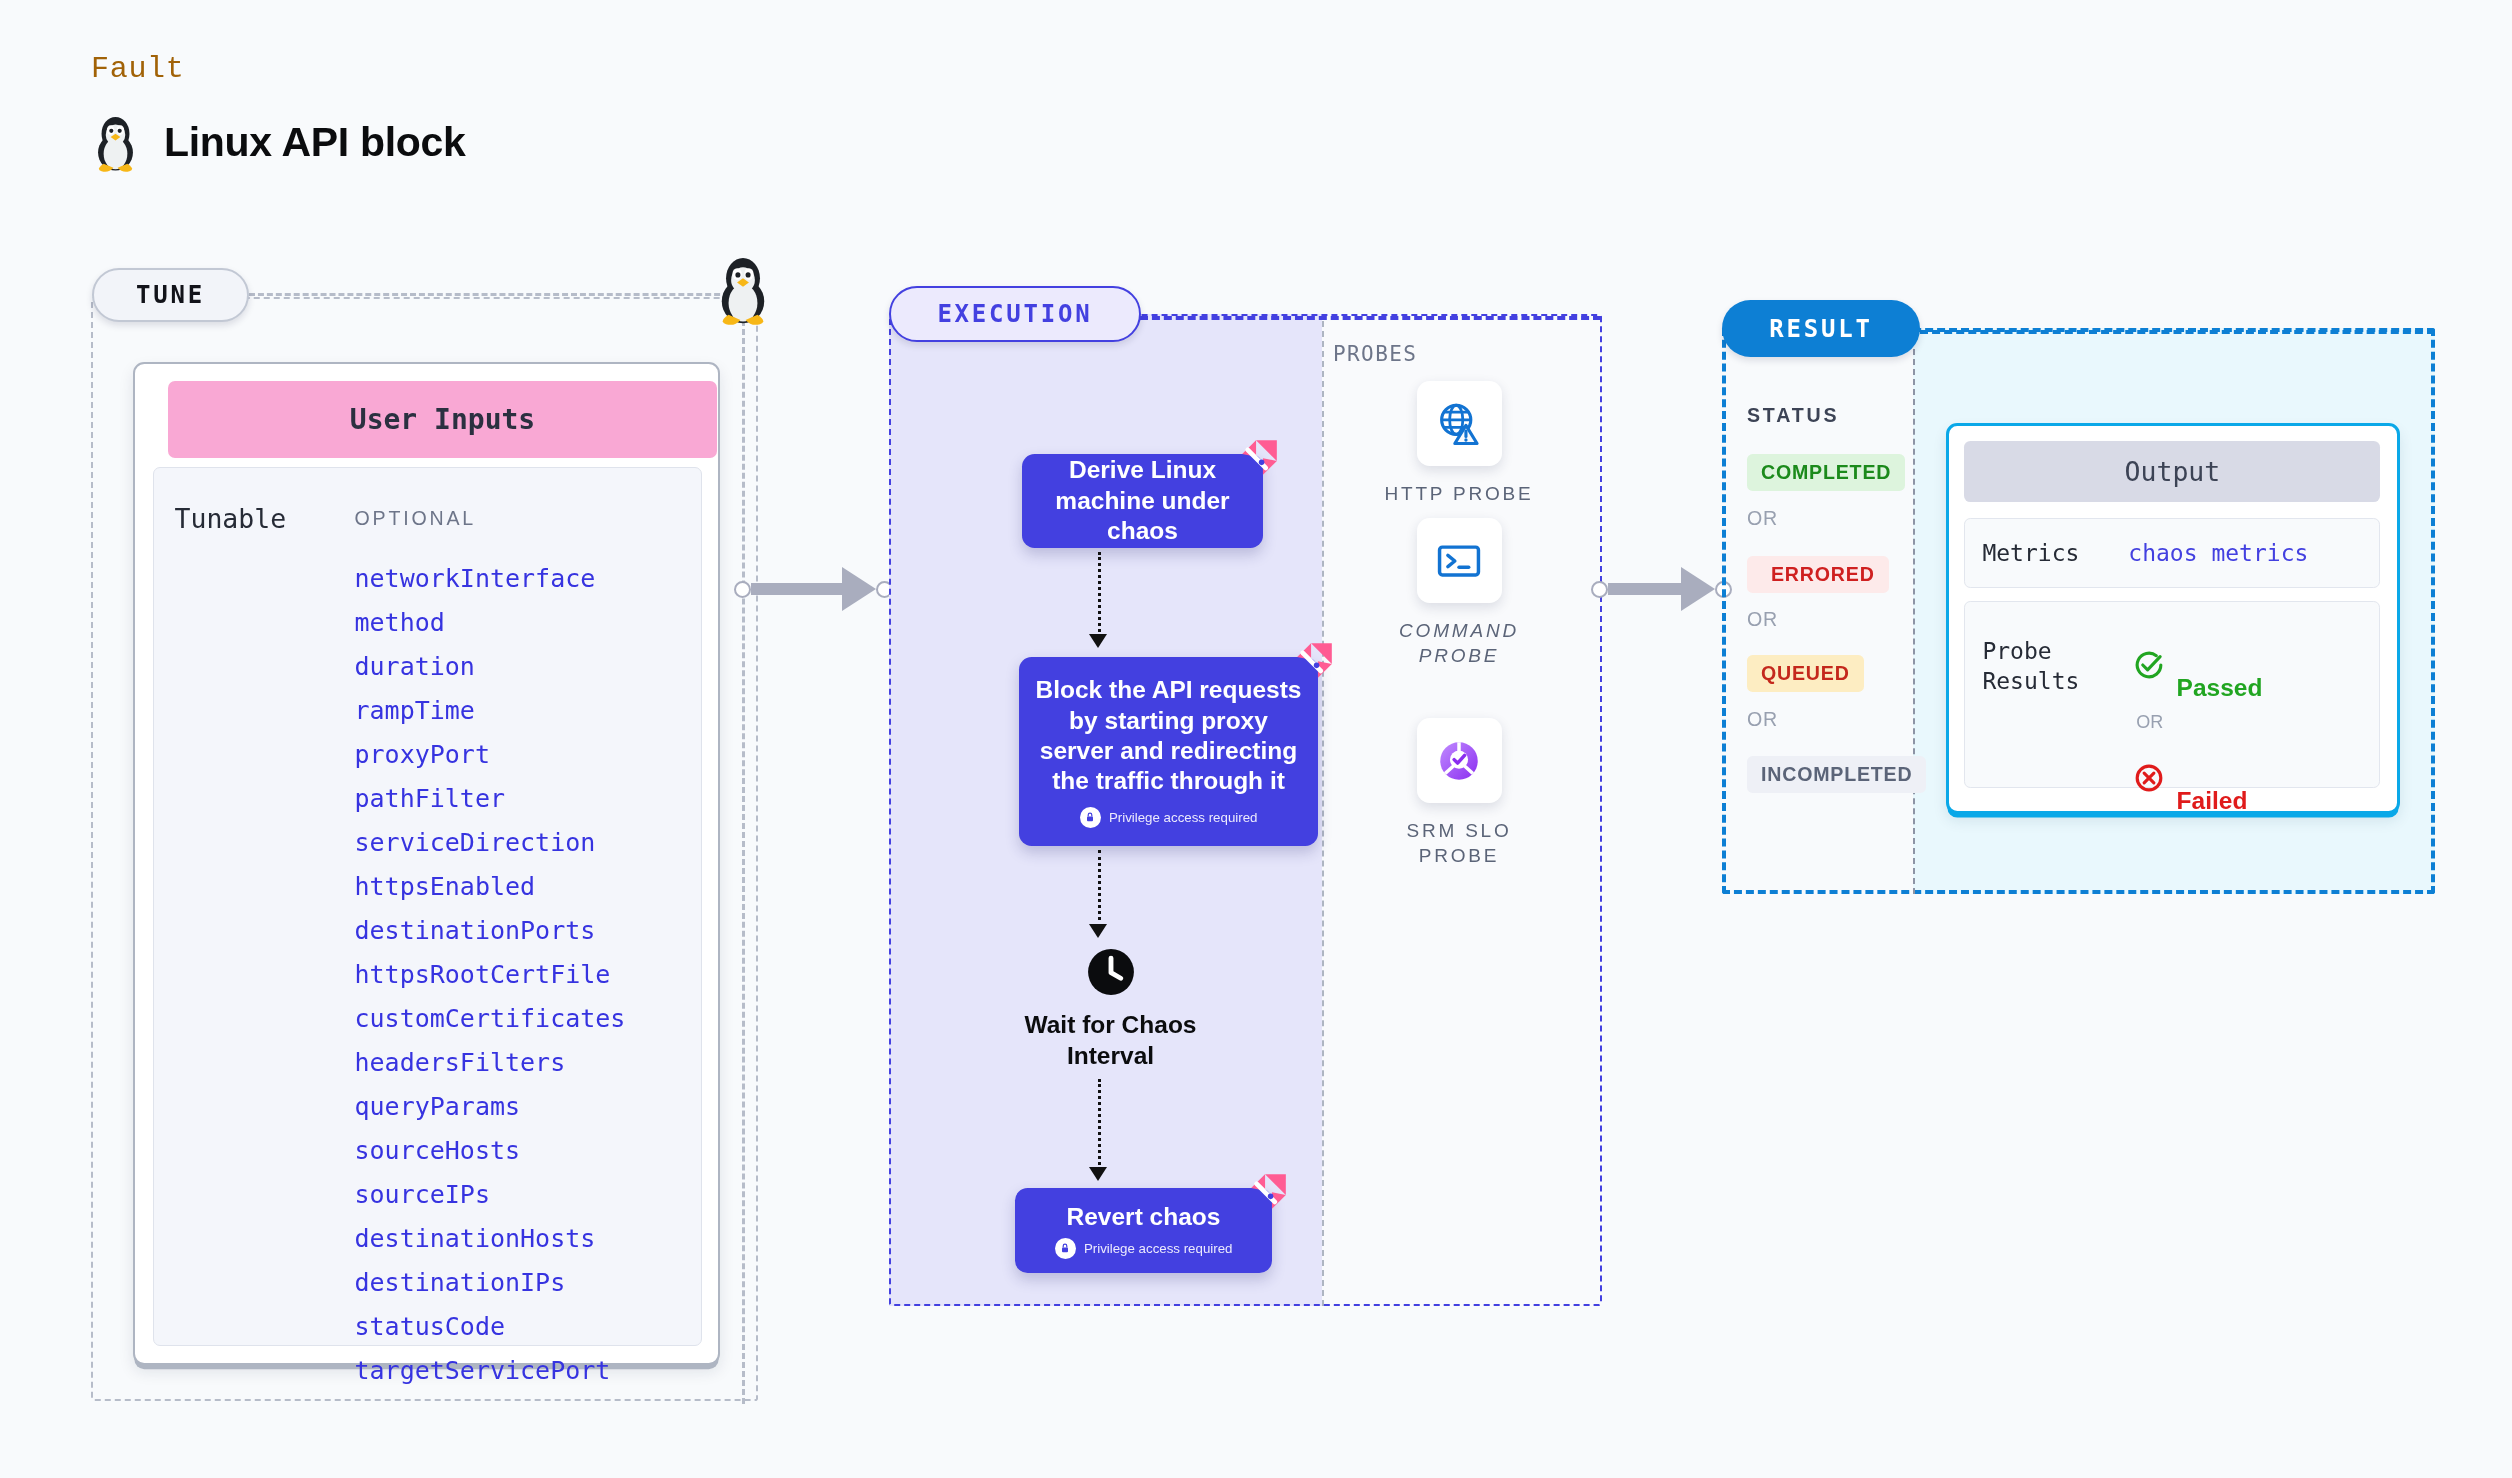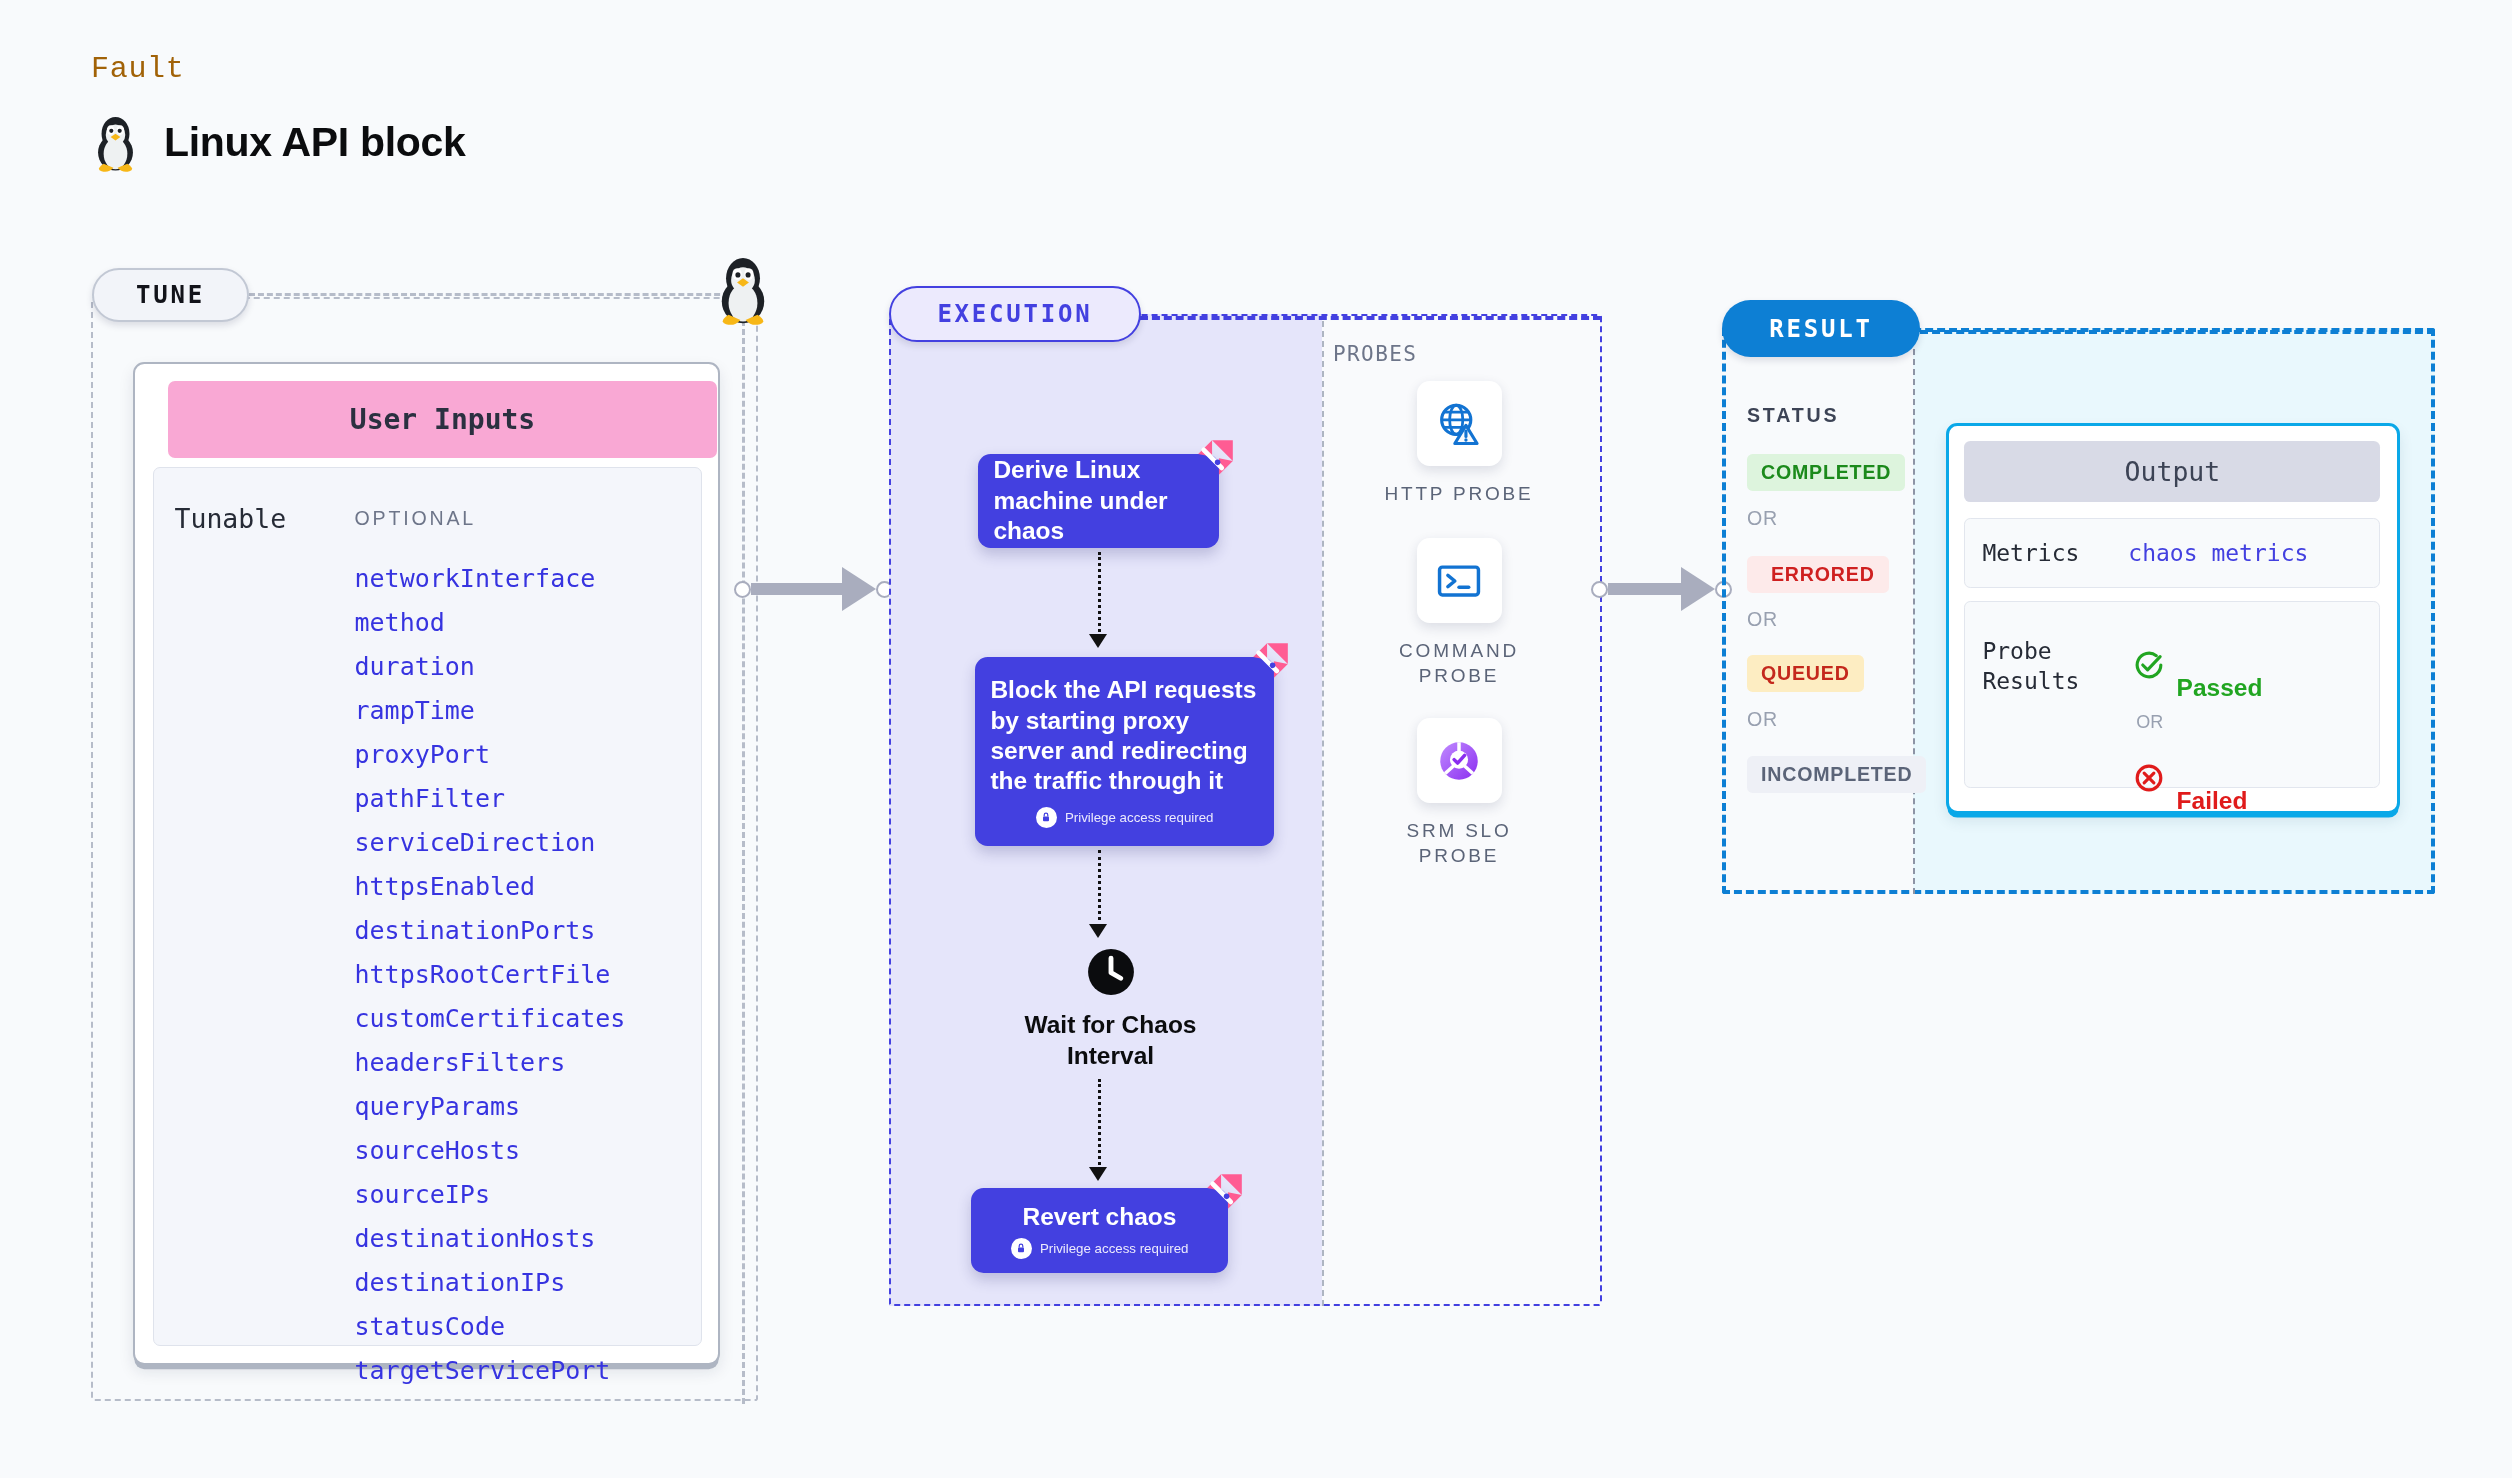--- a/index.html
+++ b/index.html
@@ -99,23 +99,24 @@
   .probe-name{
     font-family:"Liberation Sans", sans-serif;font-size:19px;color:#5b6478;
     letter-spacing:2.8px;text-align:center;line-height:1.32;font-weight:500;
   }
 
   
   .node{
     position:absolute;box-sizing:border-box;
     background:#4340e0;color:#fff;border-radius:12.6px;
     display:flex;flex-direction:column;align-items:center;justify-content:center;
-    text-align:left;font-weight:bold;
+    text-align:center;font-weight:bold;
     box-shadow:0 6.3px 14px rgba(40,40,120,.22);
     padding:9.8px 15.4px;
+    margin-left:44px;
   }
   .node-txt{font-size:24.5px;line-height:1.24;}
   .priv{
     display:flex;align-items:center;gap:8.4px;margin-top:9.8px;
     font-size:13.3px;font-weight:normal;color:#eceafd;
   }
   .lock-badge{
     width:21px;height:21px;border-radius:50%;background:#fff;
     display:flex;align-items:center;justify-content:center;flex:0 0 auto;
   }
@@ -353,21 +354,21 @@
         <ellipse cx="32" cy="30" rx="9.5" ry="21" fill="none" stroke="#1273d2" stroke-width="4"></ellipse>
         <path d="M11 30 H53 M14 19 H50 M14 41 H50" stroke="#1273d2" stroke-width="4"></path>
         <path d="M46 38 L62 64 H30 Z" fill="#f9fafc" stroke="#1273d2" stroke-width="4.5" stroke-linejoin="round"></path>
         <path d="M46 46 V54" stroke="#1273d2" stroke-width="4.5" stroke-linecap="round"></path>
         <circle cx="46" cy="59" r="2.4" fill="#1273d2"></circle>
       </svg>
     </span>
     <span class="probe-name">HTTP PROBE</span>
   </div>
 
-  <div class="probe" style="left:1375px;top:538px;">
+  <div class="probe" style="left:1375px;top:518px;font-style:italic;">
     <span class="probe-tile">
       <svg width="50" height="50" viewBox="0 0 72 72">
         <rect x="8" y="16" width="56" height="40" rx="4" fill="none" stroke="#1273d2" stroke-width="5"></rect>
         <path d="M20 28 L30 36 L20 44" stroke="#1273d2" stroke-width="5" fill="none" stroke-linecap="round" stroke-linejoin="round"></path>
         <path d="M36 45 H50" stroke="#1273d2" stroke-width="5" stroke-linecap="round"></path>
       </svg>
     </span>
     <span class="probe-name">COMMAND PROBE</span>
   </div>
 

